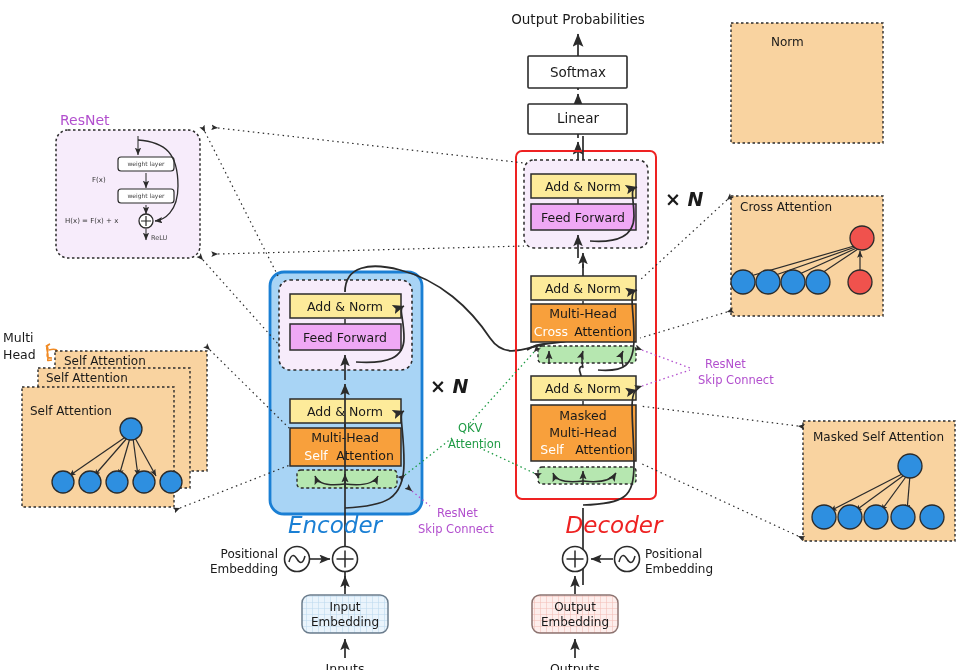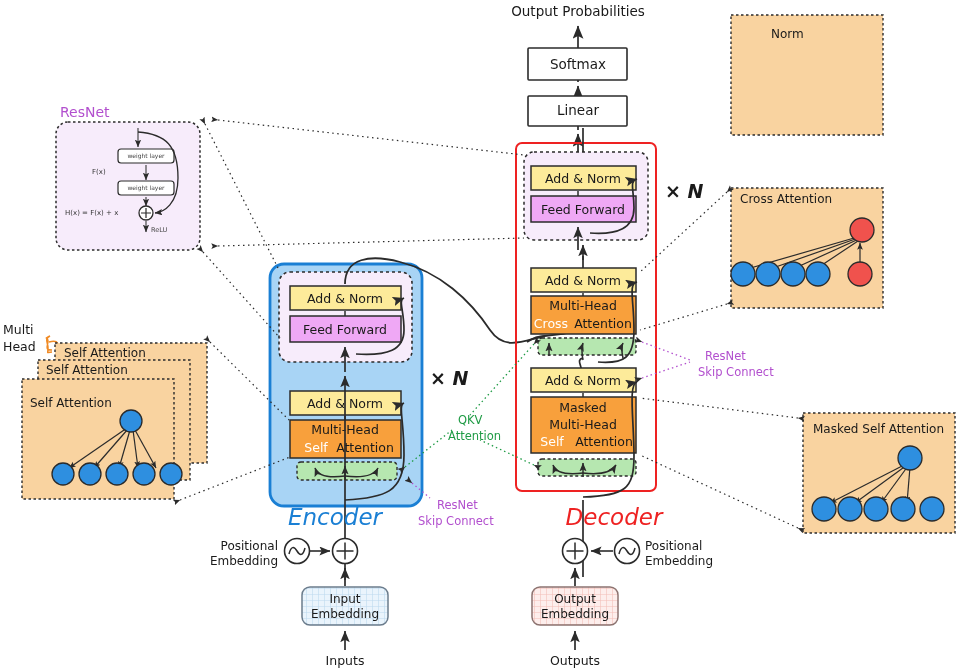--- a/index.html
+++ b/index.html
@@ -1,17 +1,17 @@
 <!DOCTYPE html>
 <html><head>
 <meta charset="utf-8">
 <style>
   html,body{margin:0;padding:0;background:#ffffff;}
   body{width:958px;height:670px;overflow:hidden;font-family:"DejaVu Sans",sans-serif;}
-  #stage{position:relative;width:958px;height:506px;background:#fff;}
+  #stage{position:relative;width:958px;height:506px;background:#fff;margin-top:8px;}
   svg#layer{position:absolute;left:0;top:0;width:958px;height:670px;}
   text{font-family:"DejaVu Sans",sans-serif;dominant-baseline:middle;}
 </style>
 </head>
 <body>
 
 <div id="stage">
 <svg id="layer" viewBox="0 0 958 670" xmlns="http://www.w3.org/2000/svg">
   <defs>
     <marker id="ah" markerWidth="9" markerHeight="9" refX="7.5" refY="3.2" orient="auto">

